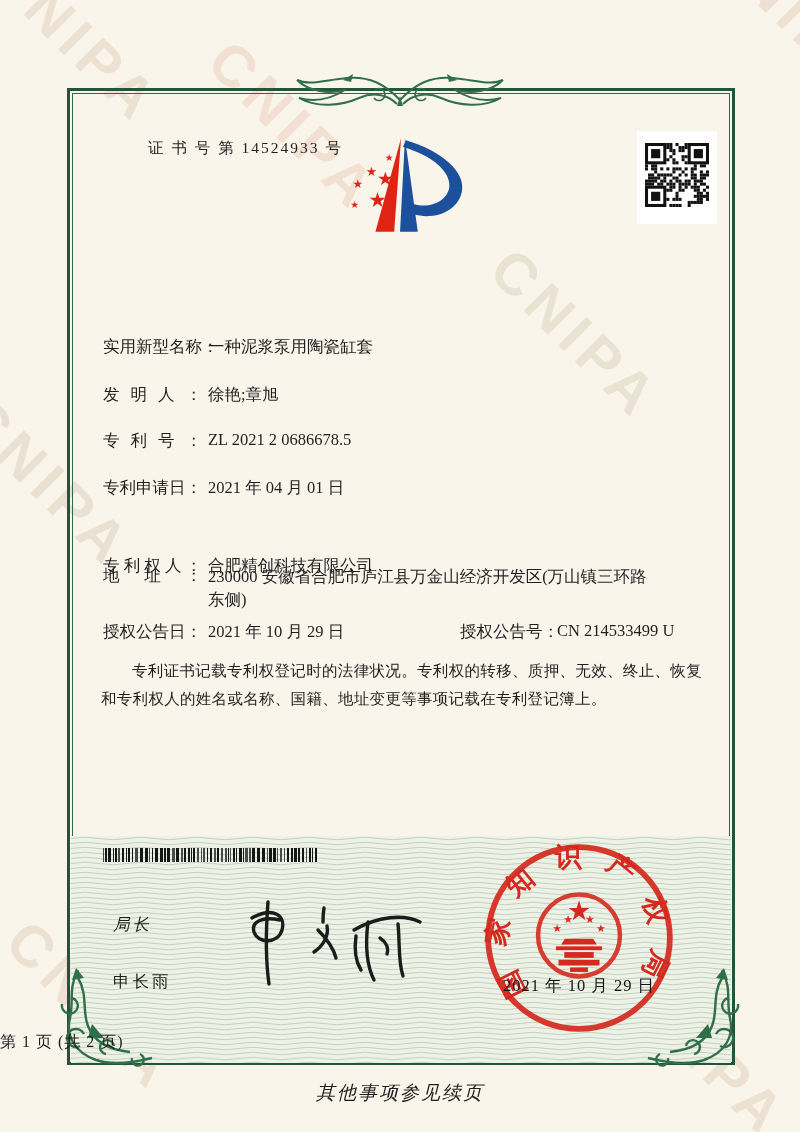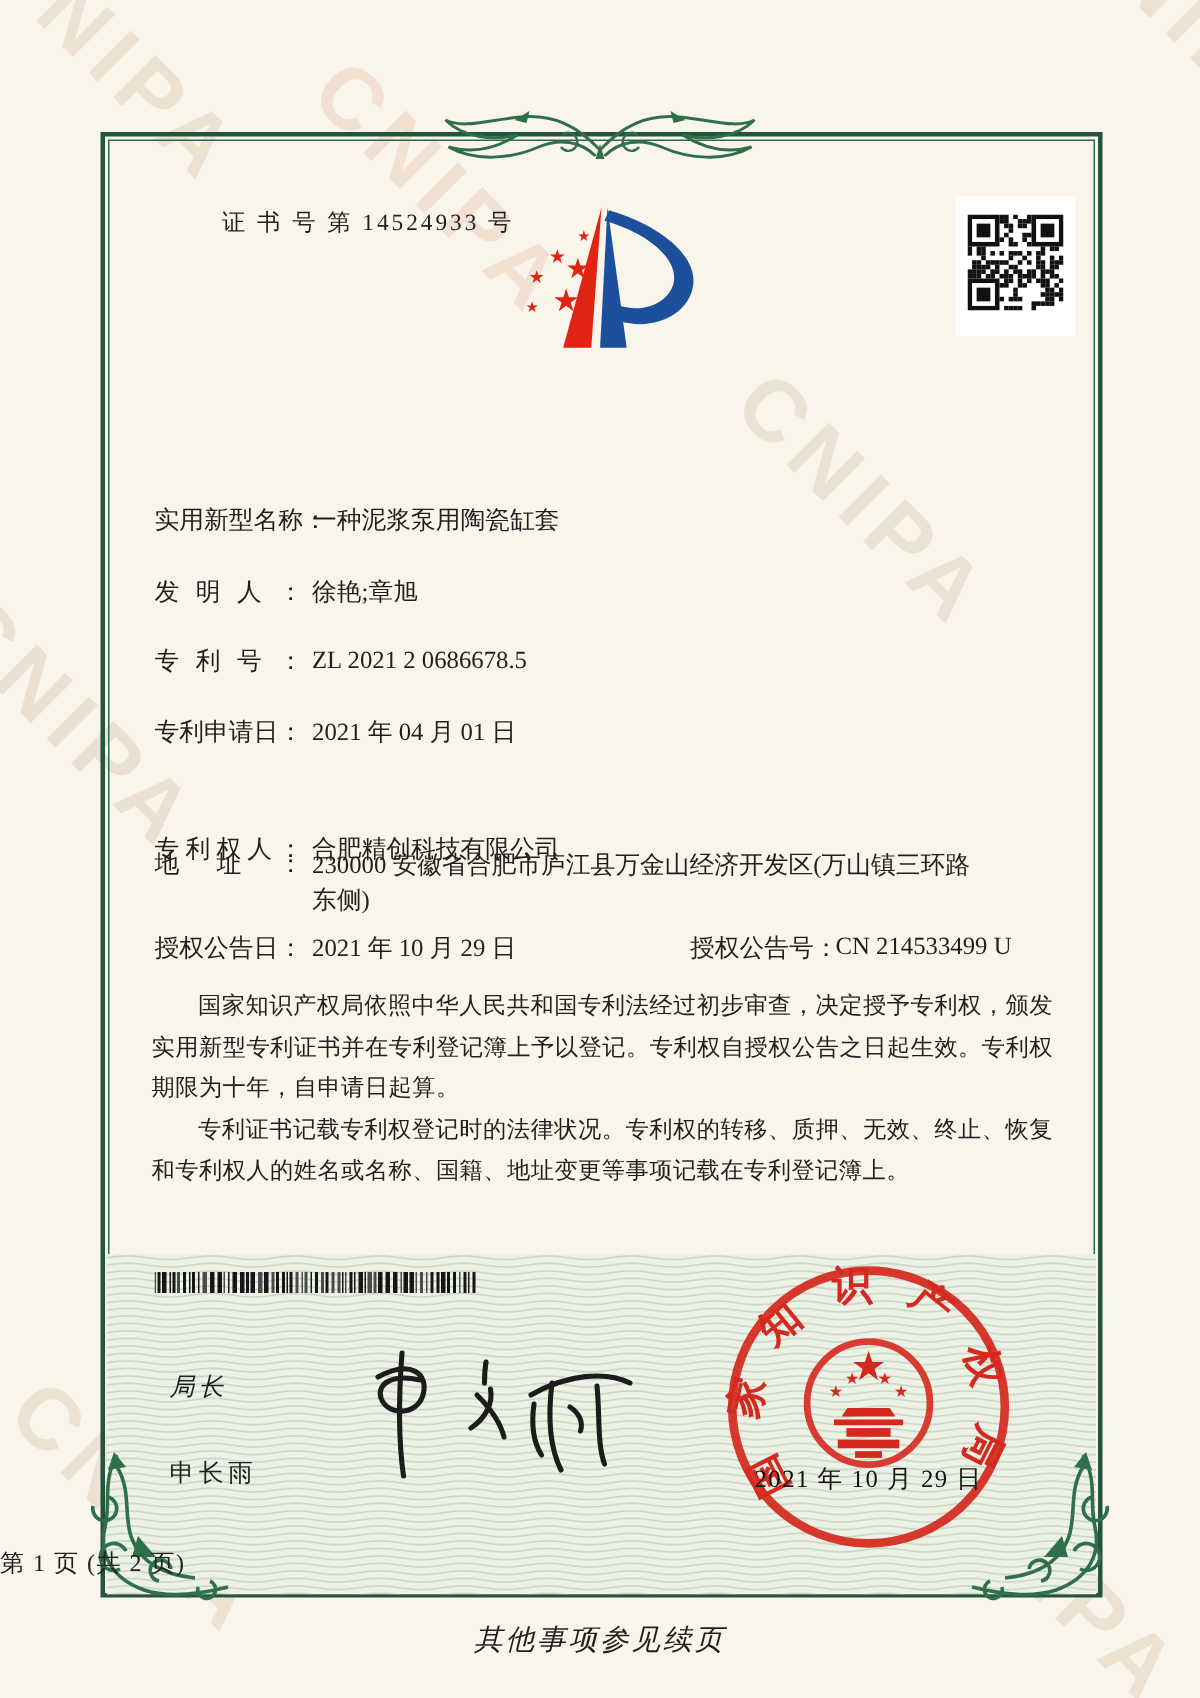--- a/index.html
+++ b/index.html
@@ -316,21 +316,20 @@
       <div class="frow" style="top:141px;"><span class="flabel">专利申请日</span><span class="fvalue">2021 年 04 月 01 日</span></div>
       <div class="frow" style="top:187px;margin-top:32px;"><span class="flabel">专利权人</span><span class="fvalue">合肥精创科技有限公司</span></div>
       <div class="frow" style="top:229px;"><span class="flabel">地址</span><span class="fvalue wrap">230000 安徽省合肥市庐江县万金山经济开发区(万山镇三环路东侧)</span></div>
       <div class="frow" style="top:285px;">
         <span class="flabel">授权公告日</span><span class="fvalue">2021 年 10 月 29 日</span>
         <span class="grant-no"><span class="flabel" style="width:91px;">授权公告号</span><span class="fvalue">CN 214533499 U</span></span>
       </div>
     </div>
 
     <div class="body-text">
-      <p>国家知识产权局依照中华人民共和国专利法经过初步审查，决定授予专利权，颁发实用新型专利证书并在专利登记簿上予以登记。专利权自授权公告之日起生效。专利权期限为十年，自申请日起算。</p>
       <p>专利证书记载专利权登记时的法律状况。专利权的转移、质押、无效、终止、恢复和专利权人的姓名或名称、国籍、地址变更等事项记载在专利登记簿上。</p>
     </div>
 
     <div class="barcode" id="barcode"><svg width="217" height="14">
           <rect x="0" y="0" width="1" height="14" fill="#4a4a4a"></rect>
           <rect x="2" y="0" width="2" height="14" fill="#161616"></rect>
           <rect x="5" y="0" width="3" height="14" fill="#161616"></rect>
           <rect x="10" y="0" width="1" height="14" fill="#161616"></rect>
           <rect x="12" y="0" width="2" height="14" fill="#161616"></rect>
           <rect x="15" y="0" width="2" height="14" fill="#4a4a4a"></rect>

